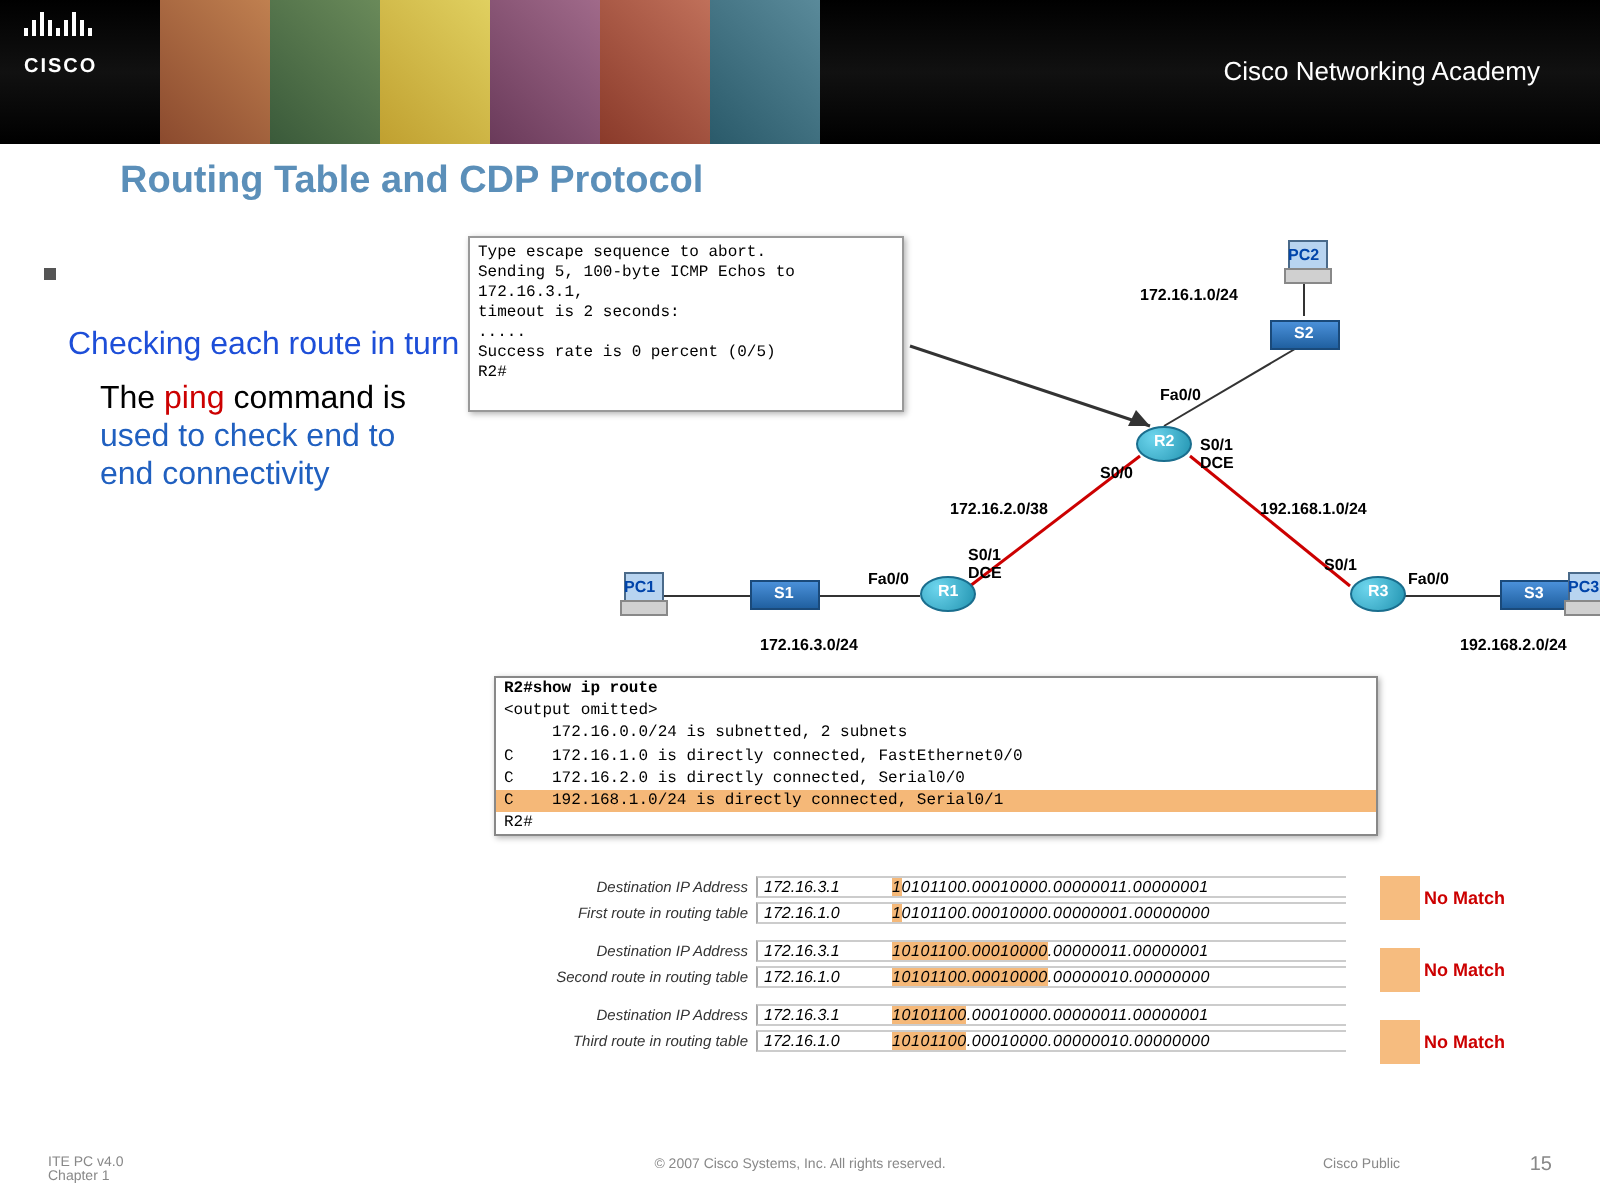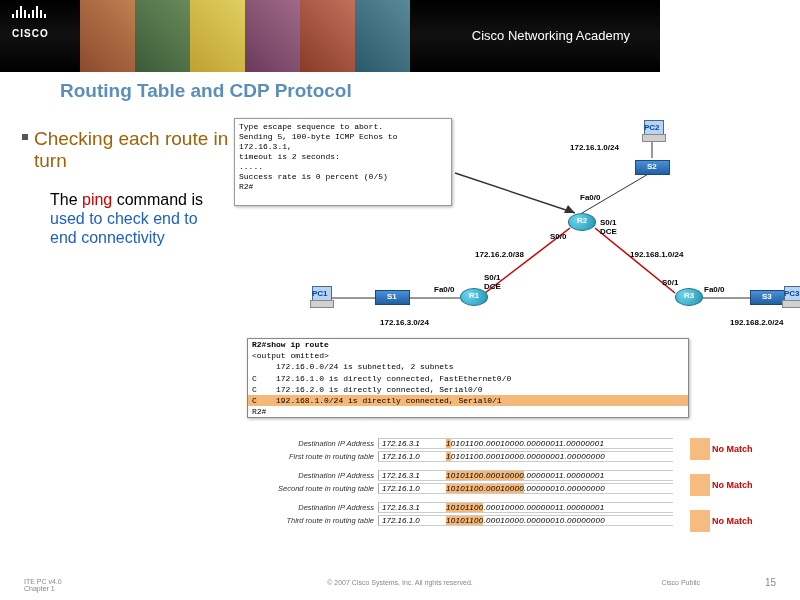--- a/index.html
+++ b/index.html
@@ -1,28 +1,28 @@
 <!DOCTYPE html>
 <html><head>
 <meta charset="utf-8">
 <style>
   * { box-sizing: border-box; margin: 0; padding: 0; }
   body { width: 800px; height: 600px; font-family: Arial, sans-serif; background: #fff; position: relative; overflow: hidden; }
-  .header { width: 660px; height: 72px; background: linear-gradient(#000 0%, #111 50%, #000 100%); position: relative; }
+  .header { width: 800px; height: 72px; background: linear-gradient(#000 0%, #111 50%, #000 100%); position: relative; }
   .cisco-logo { position: absolute; left: 12px; top: 6px; color: #fff; font-size: 9px; letter-spacing: 2px; }
   .cisco-logo .bars { display: flex; gap: 2px; margin-bottom: 2px; }
   .cisco-logo .bar { width: 2px; background: #fff; }
   .cisco-text { position: absolute; left: 12px; top: 28px; color: #fff; font-size: 10px; font-weight: bold; letter-spacing: 1px; }
   .academy { position: absolute; right: 30px; top: 28px; color: #fff; font-size: 13px; }
   .faces { position: absolute; left: 80px; top: 0; height: 72px; display: flex; }
   .face { width: 55px; height: 72px; }
   .title { position: absolute; left: 60px; top: 80px; font-size: 19px; font-weight: bold; color: #5b8fb9; }
   .bullet { position: absolute; left: 34px; top: 128px; width: 200px; }
   .bullet-marker { position: absolute; left: -12px; top: 6px; width: 6px; height: 6px; background: #555; }
-  .bullet-text { font-size: 19px; color: #a16207; line-height: 1.15; }
+  .bullet-text { font-size: 16px; color: #1d4ed8; line-height: 1.15; margin-top: 36px; }
   .subtext { position: absolute; left: 50px; top: 190px; width: 165px; font-size: 16px; line-height: 1.2; }
   .subtext .ping { color: #c00; }
   .subtext .blue { color: #2060c0; }
   .terminal1 { position: absolute; left: 234px; top: 118px; width: 218px; height: 88px; background: #fff; border: 1px solid #999; box-shadow: 1px 1px 3px rgba(0,0,0,0.3); font-family: 'Courier New', monospace; font-size: 8px; padding: 3px 4px; line-height: 1.25; }
   .terminal1 .cmd { font-weight: bold; }
   .diagram { position: absolute; left: 260px; top: 118px; width: 540px; height: 220px; }
   .router { position: absolute; width: 28px; height: 18px; border-radius: 50%; background: radial-gradient(circle at 30% 30%, #6dd5ed, #2193b0); border: 1px solid #1a6e8e; }
   .switch { position: absolute; width: 35px; height: 15px; background: linear-gradient(#4a90d9, #2060a0); border: 1px solid #1a4a7a; }
   .pc { position: absolute; width: 22px; height: 22px; }
   .pc::before { content: ''; position: absolute; width: 18px; height: 14px; background: #b8d4f0; border: 1px solid #4a6a8a; top: 0; left: 2px; }

